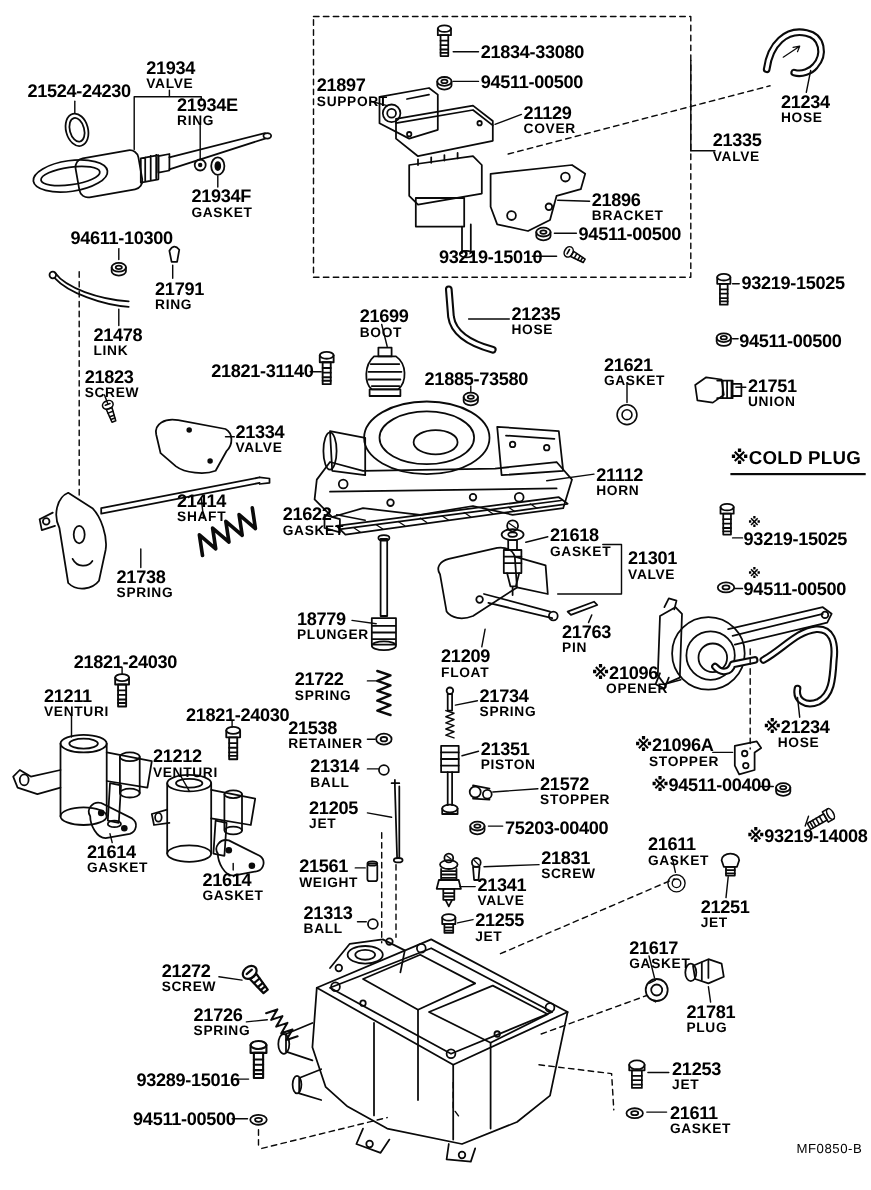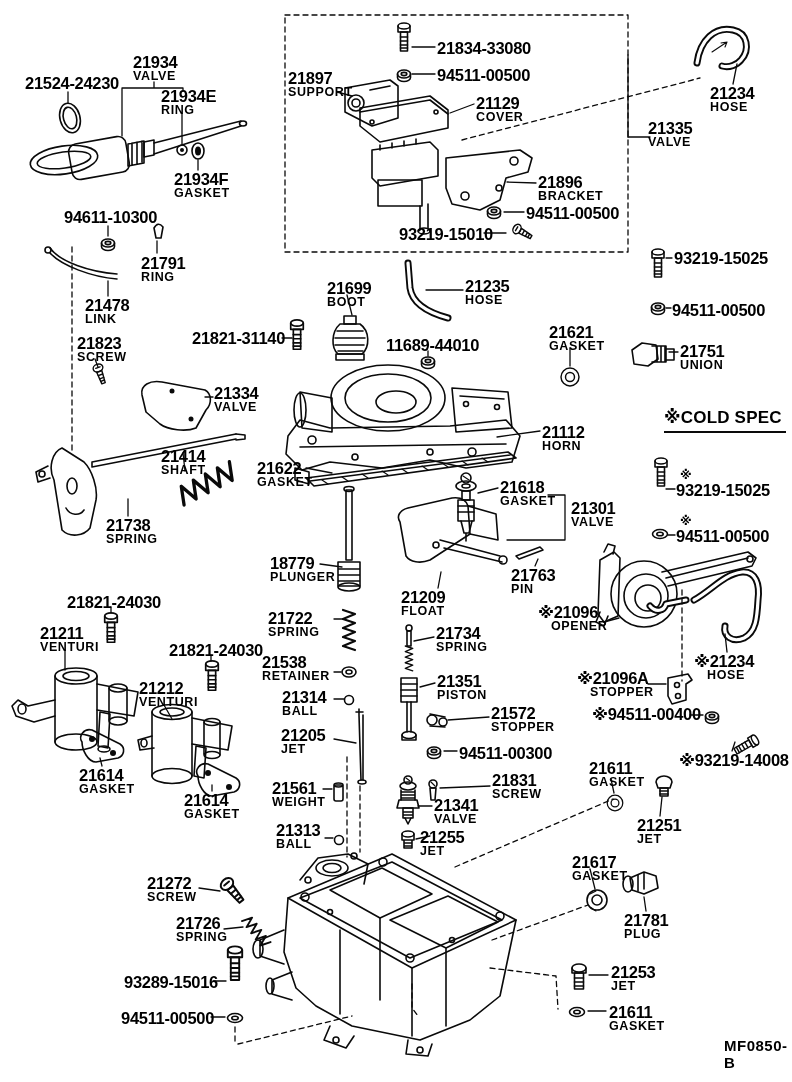--- a/index.html
+++ b/index.html
@@ -15,21 +15,21 @@
   .art .tube-o{stroke-width:7;}
   .art .tube-i{stroke:#fff;stroke-width:3.2;}
   .art .thin{stroke-width:1.1;}
   .lbl{position:absolute;line-height:1.05;white-space:nowrap;}
   .num{font-size:16.5px;font-weight:700;letter-spacing:-0.3px;}
   .sub{font-size:12.5px;font-weight:700;letter-spacing:0.6px;margin-top:-1px;}
   .sub-ind{margin-left:13px;}
   .star{position:absolute;top:-13px;left:4px;font-size:12px;font-weight:700;}
   .coldspec{position:absolute;font-size:17px;font-weight:700;letter-spacing:0.2px;
             border-bottom:2.5px solid #0a0a0a;padding:0 4px 3px 0;}
-  .footer-code{position:absolute;font-size:15px;font-weight:700;letter-spacing:0.5px;}
+  .footer-code{position:absolute;font-size:12px;font-weight:400;letter-spacing:0.5px;}
 </style>
 </head>
 <body>
 
 <div class="stage">
 
 <svg class="art" width="792" height="1082" viewBox="0 0 792 1082">
   <defs>
     <g id="boltv">
       <ellipse cx="0" cy="0" rx="6" ry="3"></ellipse>
@@ -524,21 +524,21 @@
       </div>
   <div class="lbl" style="left:465px;top:278px">
         <div class="num">21235</div>
         <div class="sub">HOSE</div>
       </div>
   <div class="lbl" style="left:192px;top:330px">
         <div class="num">21821-31140</div>
         <div class="sub"></div>
       </div>
   <div class="lbl" style="left:386px;top:337px">
-        <div class="num">11689-44010</div>
+        <div class="num">21885-73580</div>
         <div class="sub"></div>
       </div>
   <div class="lbl" style="left:549px;top:324px">
         <div class="num">21621</div>
         <div class="sub">GASKET</div>
       </div>
   <div class="lbl" style="left:214px;top:385px">
         <div class="num">21334</div>
         <div class="sub">VALVE</div>
       </div>
@@ -640,40 +640,40 @@
       </div>
   <div class="lbl" style="left:437px;top:673px">
         <div class="num">21351</div>
         <div class="sub">PISTON</div>
       </div>
   <div class="lbl" style="left:491px;top:705px">
         <div class="num">21572</div>
         <div class="sub">STOPPER</div>
       </div>
   <div class="lbl" style="left:459px;top:745px">
-        <div class="num">94511-00300</div>
+        <div class="num">75203-00400</div>
         <div class="sub"></div>
       </div>
   <div class="lbl" style="left:272px;top:780px">
         <div class="num">21561</div>
         <div class="sub">WEIGHT</div>
       </div>
   <div class="lbl" style="left:492px;top:772px">
         <div class="num">21831</div>
         <div class="sub">SCREW</div>
       </div>
   <div class="lbl" style="left:434px;top:797px">
         <div class="num">21341</div>
         <div class="sub">VALVE</div>
       </div>
   <div class="lbl" style="left:276px;top:822px">
         <div class="num">21313</div>
         <div class="sub">BALL</div>
       </div>
-  <div class="lbl" style="left:420px;top:829px">
+  <div class="lbl" style="left:432px;top:829px">
         <div class="num">21255</div>
         <div class="sub">JET</div>
       </div>
   <div class="lbl" style="left:589px;top:760px">
         <div class="num">21611</div>
         <div class="sub">GASKET</div>
       </div>
   <div class="lbl" style="left:679px;top:752px">
         <div class="num">※93219-14008</div>
         <div class="sub"></div>
@@ -708,17 +708,17 @@
       </div>
   <div class="lbl" style="left:611px;top:964px">
         <div class="num">21253</div>
         <div class="sub">JET</div>
       </div>
   <div class="lbl" style="left:609px;top:1004px">
         <div class="num">21611</div>
         <div class="sub">GASKET</div>
       </div>
 
-  <div class="coldspec" style="left:664px;top:407px">※COLD SPEC</div>
+  <div class="coldspec" style="left:664px;top:407px">※COLD PLUG</div>
   <div class="footer-code" style="left:724px;top:1037px">MF0850-B</div>
 </div>
 
 </div>
 
 </body></html>

